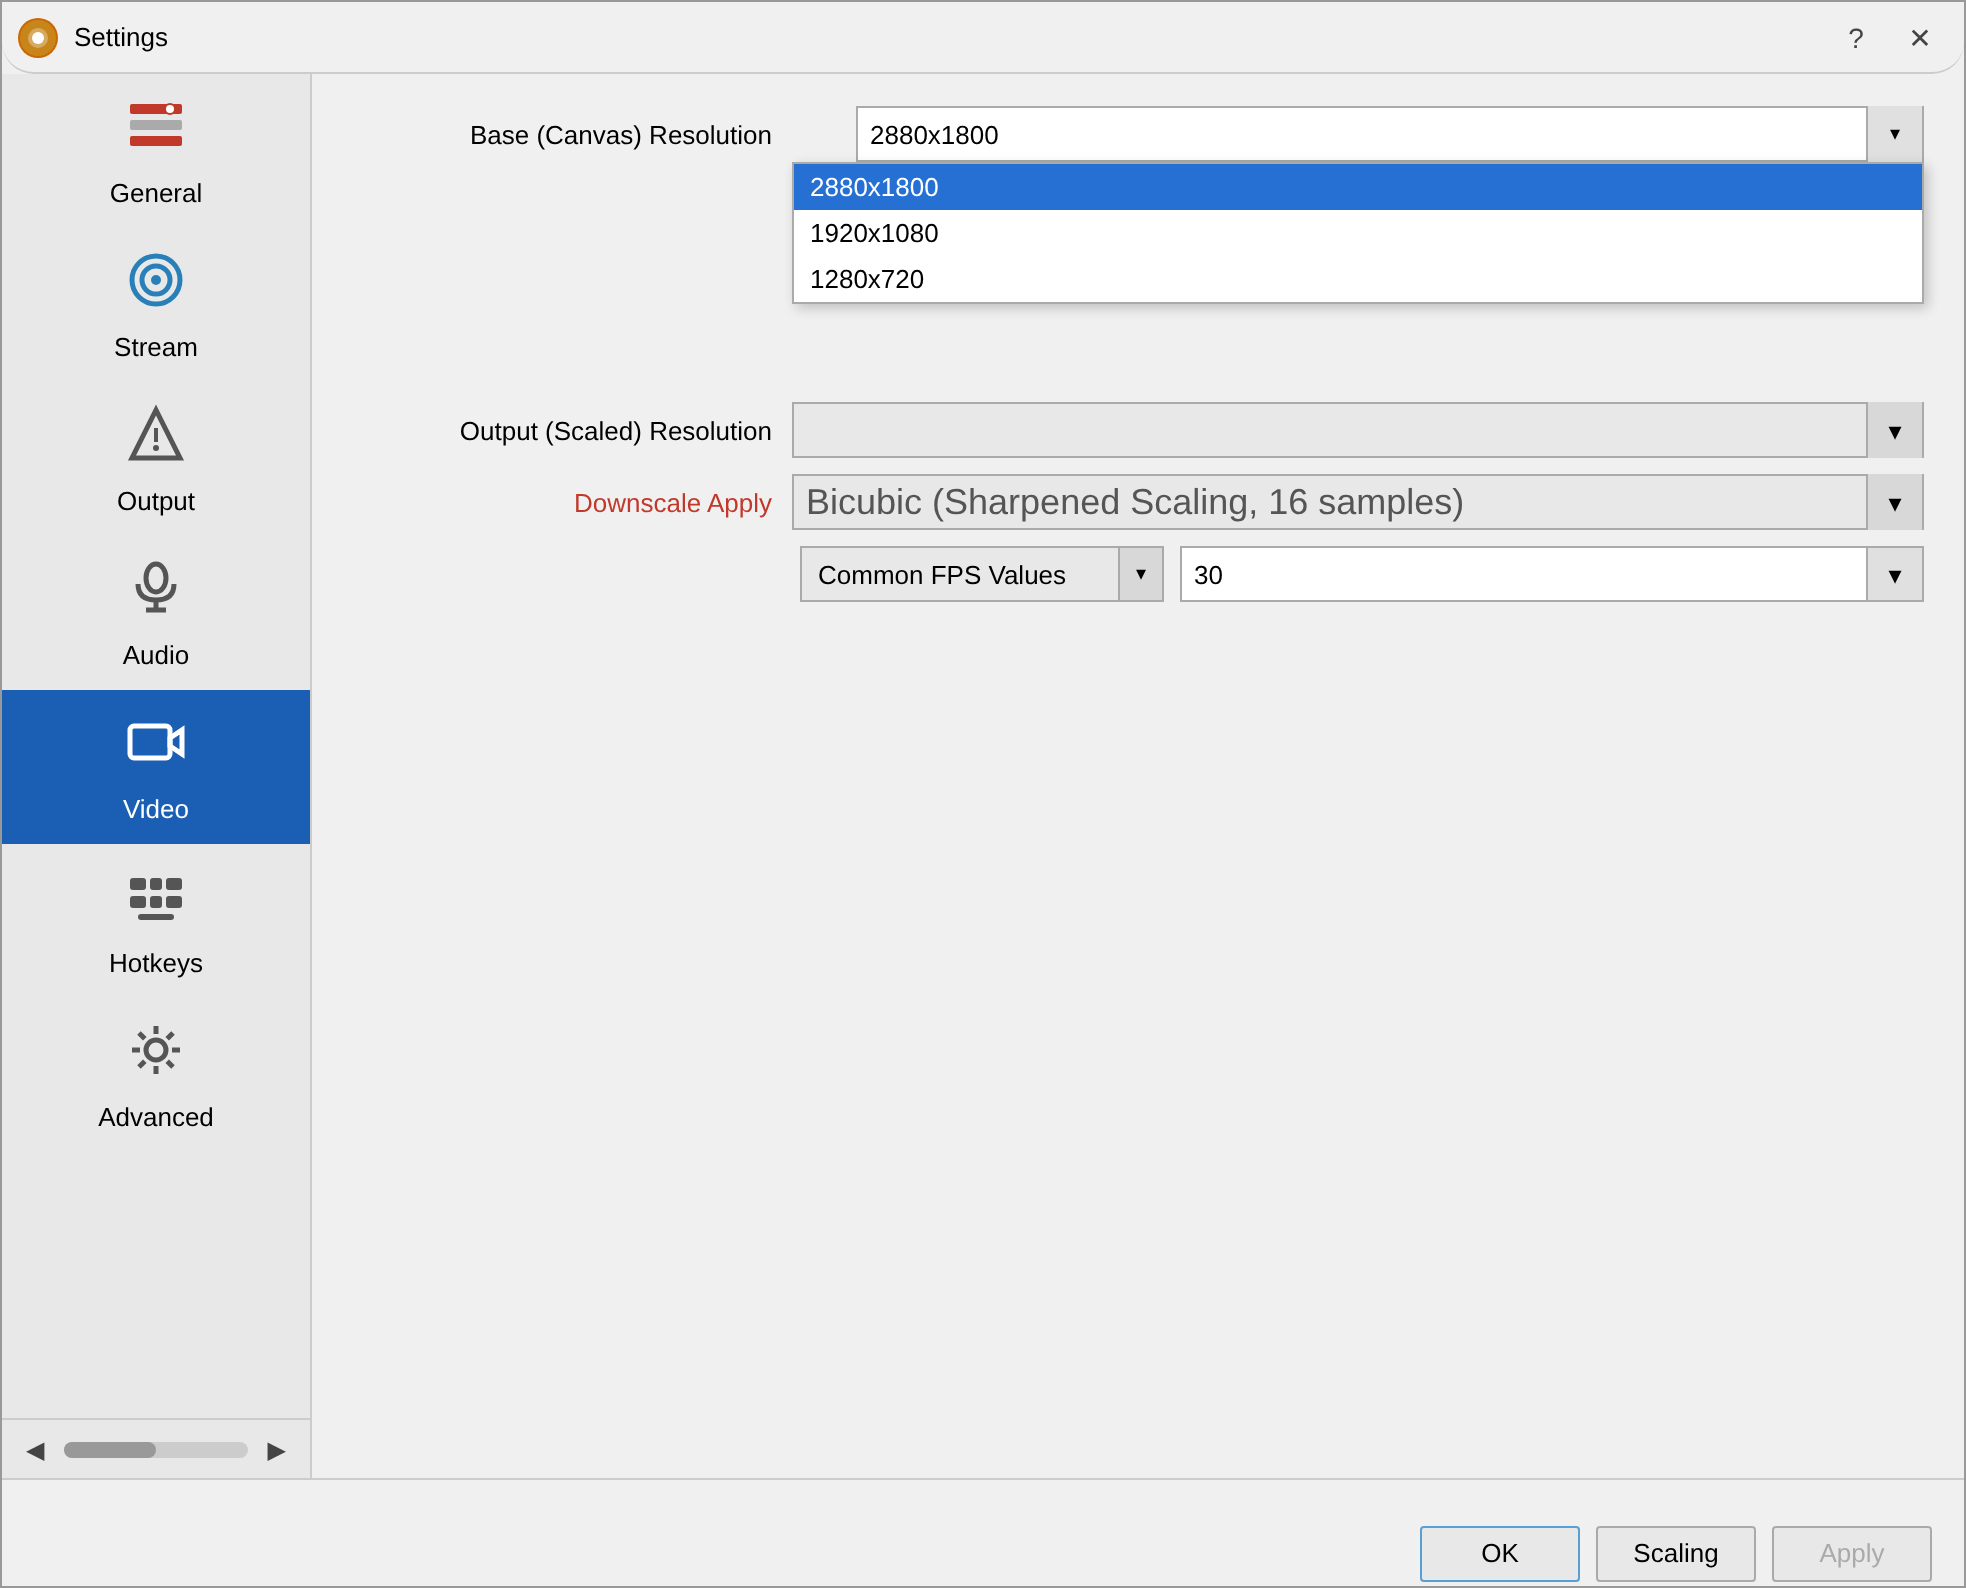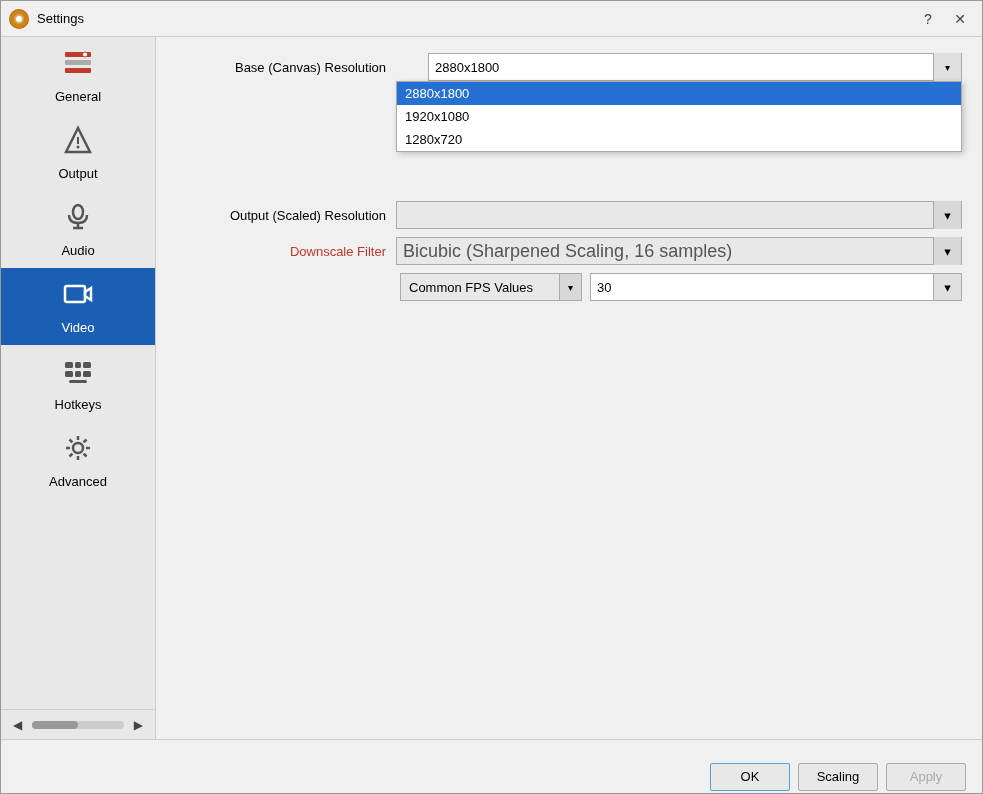--- a/index.html
+++ b/index.html
@@ -23,20 +23,21 @@
       box-shadow: 2px 2px 8px rgba(0,0,0,0.4);
     }
     .title-bar {
       background: #f0f0f0;
       height: 36px;
       display: flex;
       align-items: center;
       padding: 0 8px;
       border-bottom: 1px solid #ccc;
       flex-shrink: 0;
+      border-radius: 16px;
     }
     .title-bar-icon {
       width: 20px;
       height: 20px;
       margin-right: 8px;
       background: #cc6600;
       border-radius: 50%;
       display: flex;
       align-items: center;
       justify-content: center;
@@ -296,20 +297,30 @@
             <svg width="30" height="30" viewBox="0 0 30 30">
               <rect x="2" y="4" width="26" height="5" rx="1" fill="#c0392b"></rect>
               <rect x="2" y="12" width="26" height="5" rx="1" fill="#aaa"></rect>
               <rect x="2" y="20" width="26" height="5" rx="1" fill="#c0392b"></rect>
               <circle cx="22" cy="6.5" r="2.5" fill="white" stroke="#c0392b" stroke-width="1"></circle>
             </svg>
           </div>
           <span class="sidebar-item-label">General</span>
         </div>
 
+        <div class="sidebar-item">
+          <div class="sidebar-item-icon">
+            <svg width="30" height="30" viewBox="0 0 30 30">
+              <circle cx="15" cy="15" r="12" fill="none" stroke="#2980b9" stroke-width="2.5"></circle>
+              <circle cx="15" cy="15" r="7" fill="none" stroke="#2980b9" stroke-width="2.5"></circle>
+              <circle cx="15" cy="15" r="2.5" fill="#2980b9"></circle>
+            </svg>
+          </div>
+          <span class="sidebar-item-label">Stream</span>
+        </div>
 
         <div class="sidebar-item">
           <div class="sidebar-item-icon">
             <svg width="30" height="30" viewBox="0 0 30 30">
               <polygon points="15,3 27,27 3,27" fill="none" stroke="#555" stroke-width="2.5"></polygon>
               <circle cx="15" cy="22" r="1.5" fill="#555"></circle>
               <line x1="15" y1="12" x2="15" y2="19" stroke="#555" stroke-width="2"></line>
             </svg>
           </div>
           <span class="sidebar-item-label">Output</span>
@@ -404,21 +415,21 @@
         <span class="form-label">Output (Scaled) Resolution</span>
         <div class="form-control-wrapper">
           <div style="display:flex; border:1px solid #aaa; background:#e8e8e8; height:28px; align-items:center;">
             <span style="flex:1; padding:0 6px; font-size:13px; color:#555;"></span>
             <div style="width:28px; height:28px; background:#d8d8d8; border-left:1px solid #aaa; display:flex; align-items:center; justify-content:center; cursor:pointer;">▾</div>
           </div>
         </div>
       </div>
 
       <div class="form-row">
-        <span class="form-label red">Downscale Filter</span>
+        <span class="form-label red">Downscale Apply</span>
         <div class="form-control-wrapper">
           <div style="display:flex; border:1px solid #aaa; background:#e8e8e8; height:28px; align-items:center;">
             <span style="flex:1; padding:0 6px; font-size:18px; color:#555;">Bicubic (Sharpened Scaling, 16 samples)</span>
             <div style="width:28px; height:28px; background:#d8d8d8; border-left:1px solid #aaa; display:flex; align-items:center; justify-content:center; cursor:pointer;">▾</div>
           </div>
         </div>
       </div>
 
       <div class="fps-row">
         <div style="min-width:220px;"></div>

